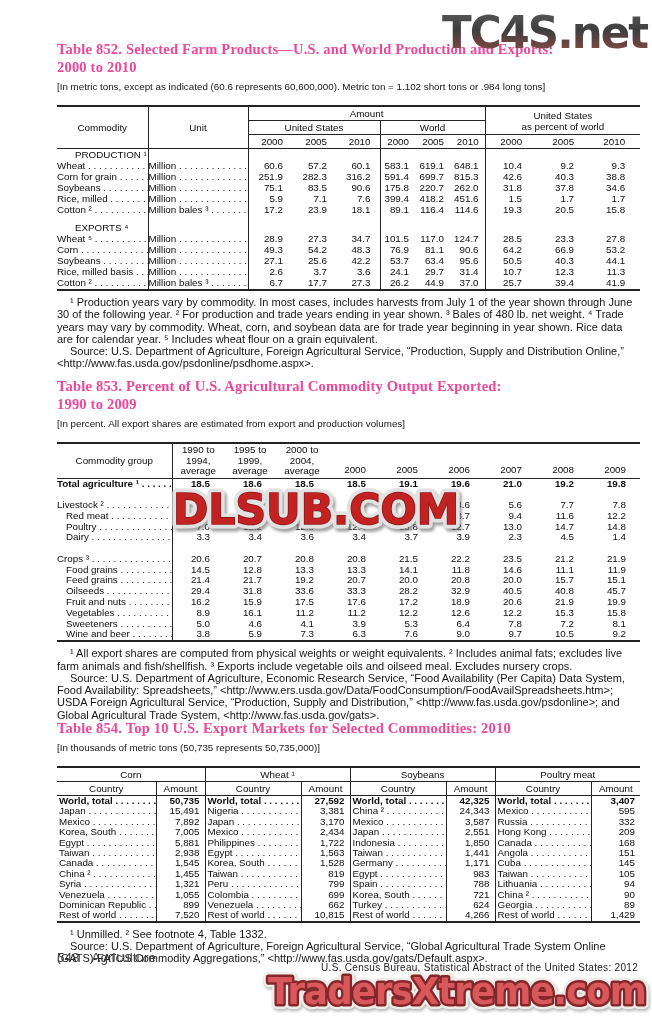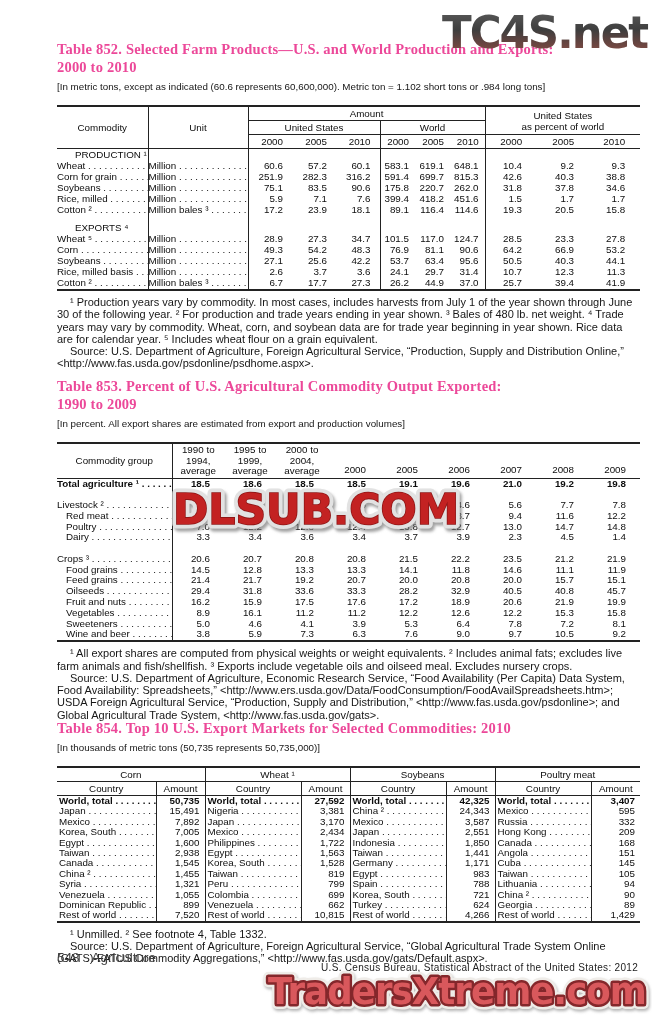--- a/index.html
+++ b/index.html
@@ -608,21 +608,21 @@
             <td class="ld"><span>Mexico</span></td>
             <td class="amt">2,434</td>
             <td class="ld"><span>Japan</span></td>
             <td class="amt">2,551</td>
             <td class="ld"><span>Hong Kong</span></td>
             <td class="amt">209</td>
           </tr>
 
           <tr>
             <td class="ld"><span>Egypt</span></td>
-            <td class="amt">1,600</td>
+            <td class="amt">5,881</td>
             <td class="ld"><span>Philippines</span></td>
             <td class="amt">1,722</td>
             <td class="ld"><span>Indonesia</span></td>
             <td class="amt">1,850</td>
             <td class="ld"><span>Canada</span></td>
             <td class="amt">168</td>
           </tr>
 
           <tr>
             <td class="ld"><span>Taiwan</span></td>

